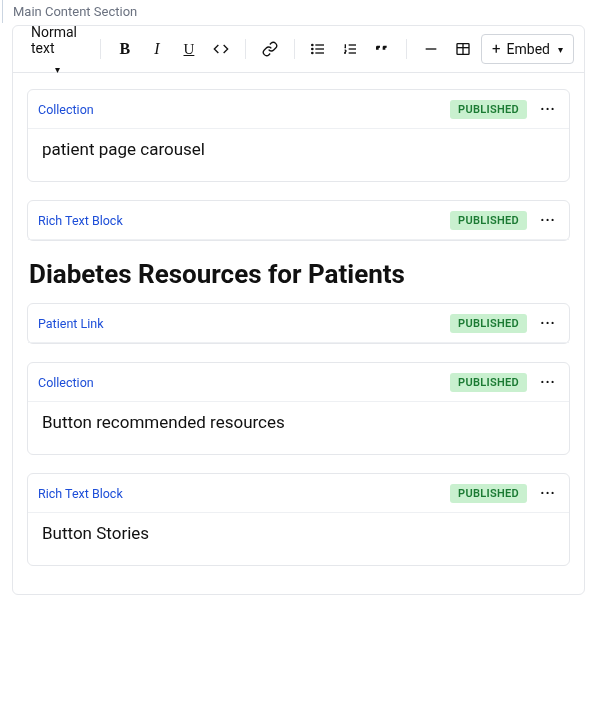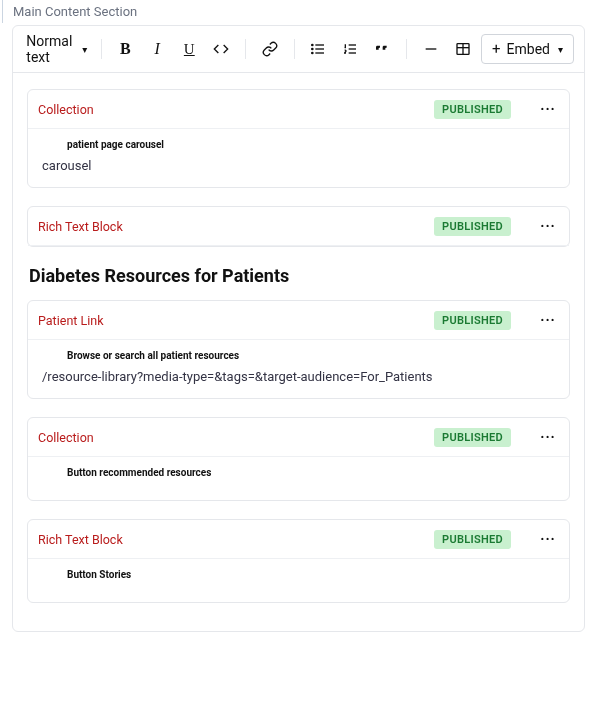--- a/index.html
+++ b/index.html
@@ -35,20 +35,21 @@
     justify-content: center;
     height: 28px;
     min-width: 28px;
     padding: 0 6px;
     border-radius: 4px;
     cursor: pointer;
     color: #111;
     background: transparent;
     border: none;
     font-size: 14px;
+    flex-direction: column;
   }
   .toolbar-btn svg { width: 16px; height: 16px; display: block; }
   .text-select {
     display: inline-flex;
     align-items: center;
     gap: 8px;
     font-size: 14px;
     padding: 0 8px;
   }
   .chev { font-size: 10px; margin-left: 2px; color: #111; }
@@ -81,26 +82,26 @@
   }
   .card-head {
     display: flex;
     align-items: center;
     justify-content: space-between;
     padding: 8px 10px;
     border-bottom: 1px solid #eef0f3;
   }
   .card-type {
     font-size: 12.5px;
-    color: #b91c1c;
+    color: #1d4ed8;
   }
   .card-head-right {
     display: flex;
     align-items: center;
-    gap: 26px;
+    gap: 10px;
   }
   .status-badge {
     background: #c9f0cf;
     color: #1b7a33;
     font-size: 11px;
     font-weight: 600;
     letter-spacing: 0.3px;
     padding: 3px 8px;
     border-radius: 3px;
   }
@@ -112,32 +113,31 @@
     height: 22px;
     cursor: pointer;
     font-weight: 700;
     letter-spacing: 1px;
     color: #111;
   }
   .card-body {
     padding: 10px 14px 14px;
   }
   .card-title {
-    font-size: 10px;
-    font-weight: 700;
+    font-size: 17px;
+    font-weight: 400;
     margin-bottom: 8px;
-    margin-left: 25px;
   }
   .card-sub {
     font-size: 13px;
     color: #111;
   }
   .card-sub.muted { color: #334; }
   .heading {
-    font-size: 18px;
+    font-size: 26px;
     font-weight: 700;
     margin: 10px 2px 14px;
   }
 </style>
 </head>
 <body>
 
 <div class="section-label">Main Content Section</div>
 
 <div class="editor-wrap">
@@ -228,44 +228,39 @@
       <div class="card">
         <div class="card-head">
           <div class="card-type">Collection</div>
           <div class="card-head-right">
             <span class="status-badge">PUBLISHED</span>
             <span class="more-dots">···</span>
           </div>
         </div>
         <div class="card-body">
           <div class="card-title">patient page carousel</div>
-          <div class="card-sub muted">carousel</div>
         </div>
       </div>
       <div class="card">
         <div class="card-head">
           <div class="card-type">Rich Text Block</div>
           <div class="card-head-right">
             <span class="status-badge">PUBLISHED</span>
             <span class="more-dots">···</span>
           </div>
         </div>
       </div>
       <div class="heading">Diabetes Resources for Patients</div>
       <div class="card">
         <div class="card-head">
           <div class="card-type">Patient Link</div>
           <div class="card-head-right">
             <span class="status-badge">PUBLISHED</span>
             <span class="more-dots">···</span>
           </div>
-        </div>
-        <div class="card-body">
-          <div class="card-title">Browse or search all patient resources</div>
-          <div class="card-sub muted">/resource-library?media-type=&amp;tags=&amp;target-audience=For_Patients</div>
         </div>
       </div>
       <div class="card">
         <div class="card-head">
           <div class="card-type">Collection</div>
           <div class="card-head-right">
             <span class="status-badge">PUBLISHED</span>
             <span class="more-dots">···</span>
           </div>
         </div>

